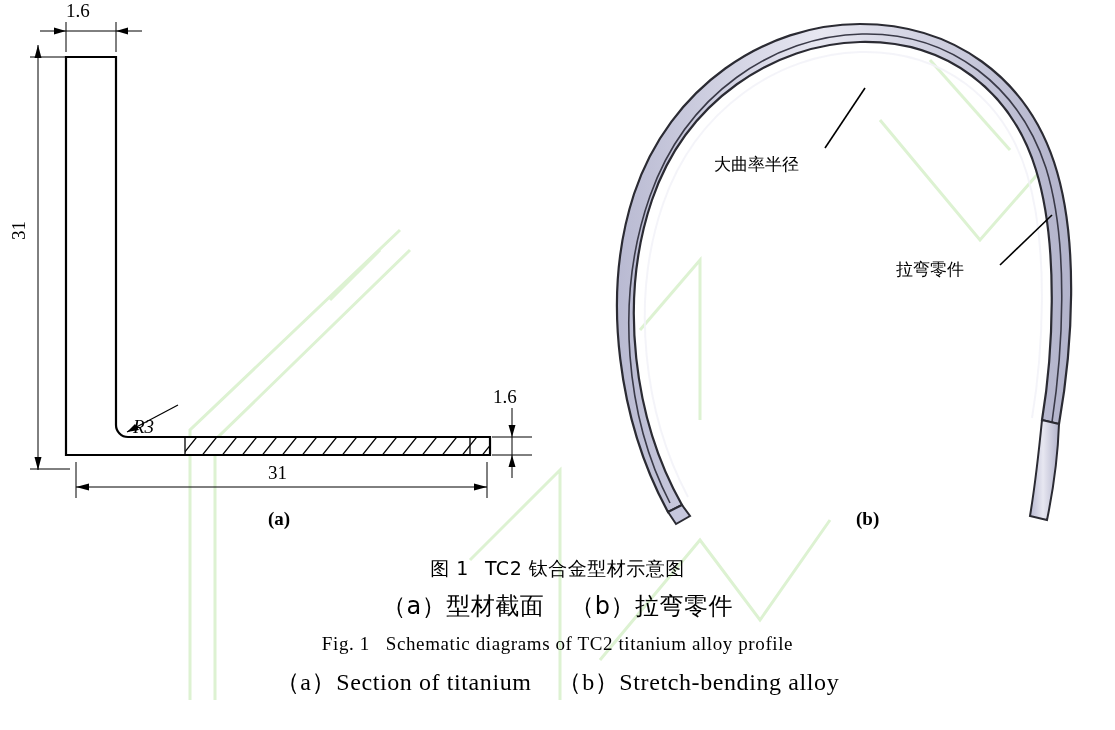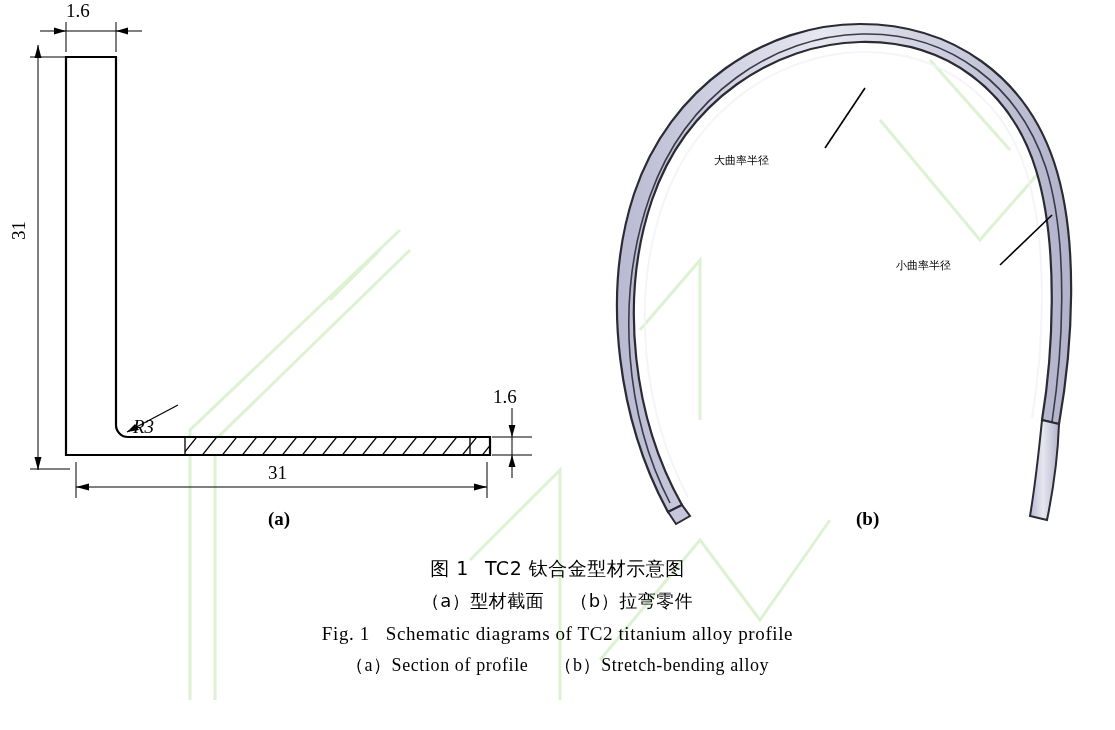--- a/index.html
+++ b/index.html
@@ -39,21 +39,21 @@
   .dim-label {
     position: absolute;
     font-family: "Liberation Serif", serif;
     font-size: 19px;
     color: #000;
     white-space: nowrap;
   }
   .cn-label {
     position: absolute;
     font-family: "DejaVu Sans", sans-serif;
-    font-size: 11px;
+    font-size: 17px;
     color: #000;
     white-space: nowrap;
   }
   .panel-tag {
     position: absolute;
     font-family: "Liberation Serif", serif;
     font-weight: bold;
     font-size: 19px;
     white-space: nowrap;
   }
@@ -74,21 +74,21 @@
     font-family: "DejaVu Sans", sans-serif;
     font-size: 19px;
     letter-spacing: 0.5px;
   }
   .cap-en {
     font-family: Liberation Serif, serif;
     font-size: 19px;
     letter-spacing: 0.6px;
   }
   .cap-sub {
-    font-size: 18px;
+    font-size: 24px;
   }
   .gap {
     display: inline-block;
     width: 26px;
   }
   .gap-sm {
     display: inline-block;
     width: 16px;
   }
   
@@ -231,33 +231,33 @@
 
       <path d="M122 505 L108 512 L116 524 L130 516 Z" fill="#c6c7dd" stroke="#2b2b33" stroke-width="2"></path>
 
       <line x1="265" y1="148" x2="305" y2="88" stroke="#000" stroke-width="1.6"></line>
 
       <line x1="440" y1="265" x2="492" y2="215" stroke="#000" stroke-width="1.6"></line>
     </svg>
 
     <div class="cn-label" style="left:154px; top:153px;">大曲率半径</div>
 
-    <div class="cn-label" style="left:336px; top:258px;">小曲率半径</div>
+    <div class="cn-label" style="left:336px; top:258px;">拉弯零件</div>
 
     <div class="panel-tag" style="left:296px; top:508px;">(b)</div>
   </div>
 
   <div id="caption">
     <p class="cap-line cap-cn">
       <span>图 1</span><span class="gap-sm"></span><span>TC2 钛合金型材示意图</span>
     </p>
     <p class="cap-line cap-cn cap-sub">
       <span>（a）型材截面</span><span class="gap"></span><span>（b）拉弯零件</span>
     </p>
     <p class="cap-line cap-en">
       <span>Fig. 1</span><span class="gap-sm"></span><span>Schematic diagrams of TC2 titanium alloy profile</span>
     </p>
     <p class="cap-line cap-en cap-sub">
-      <span>（a）Section of profile</span><span class="gap"></span><span>（b）Stretch-bending alloy</span>
+      <span>（a）Section of titanium</span><span class="gap"></span><span>（b）Stretch-bending alloy</span>
     </p>
   </div>
 
 </div>
 
 </body></html>

